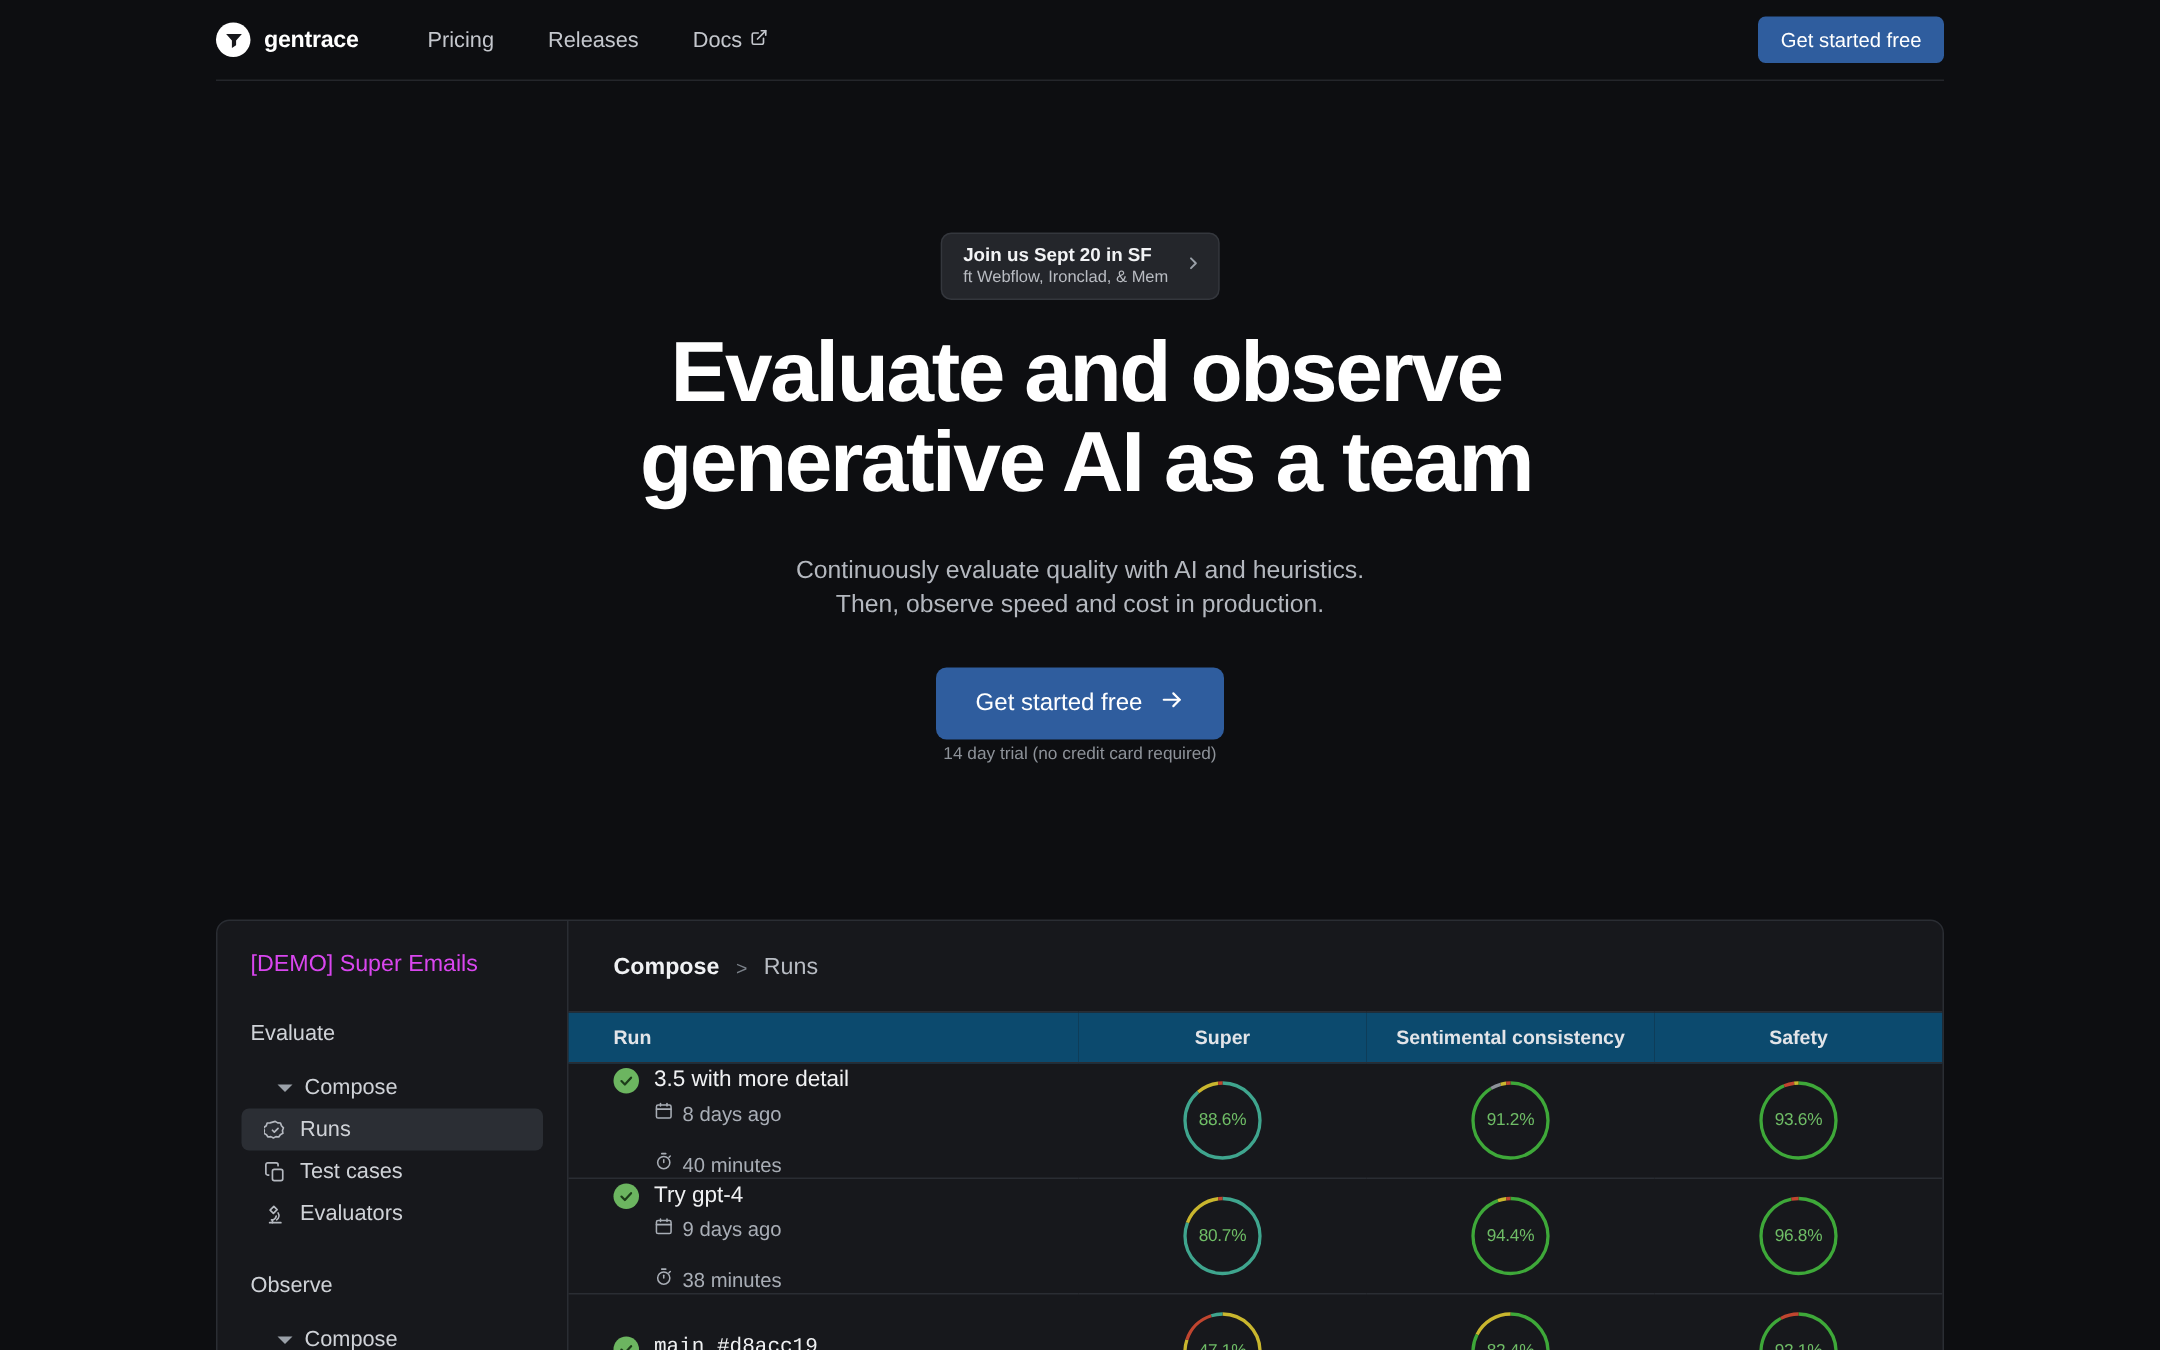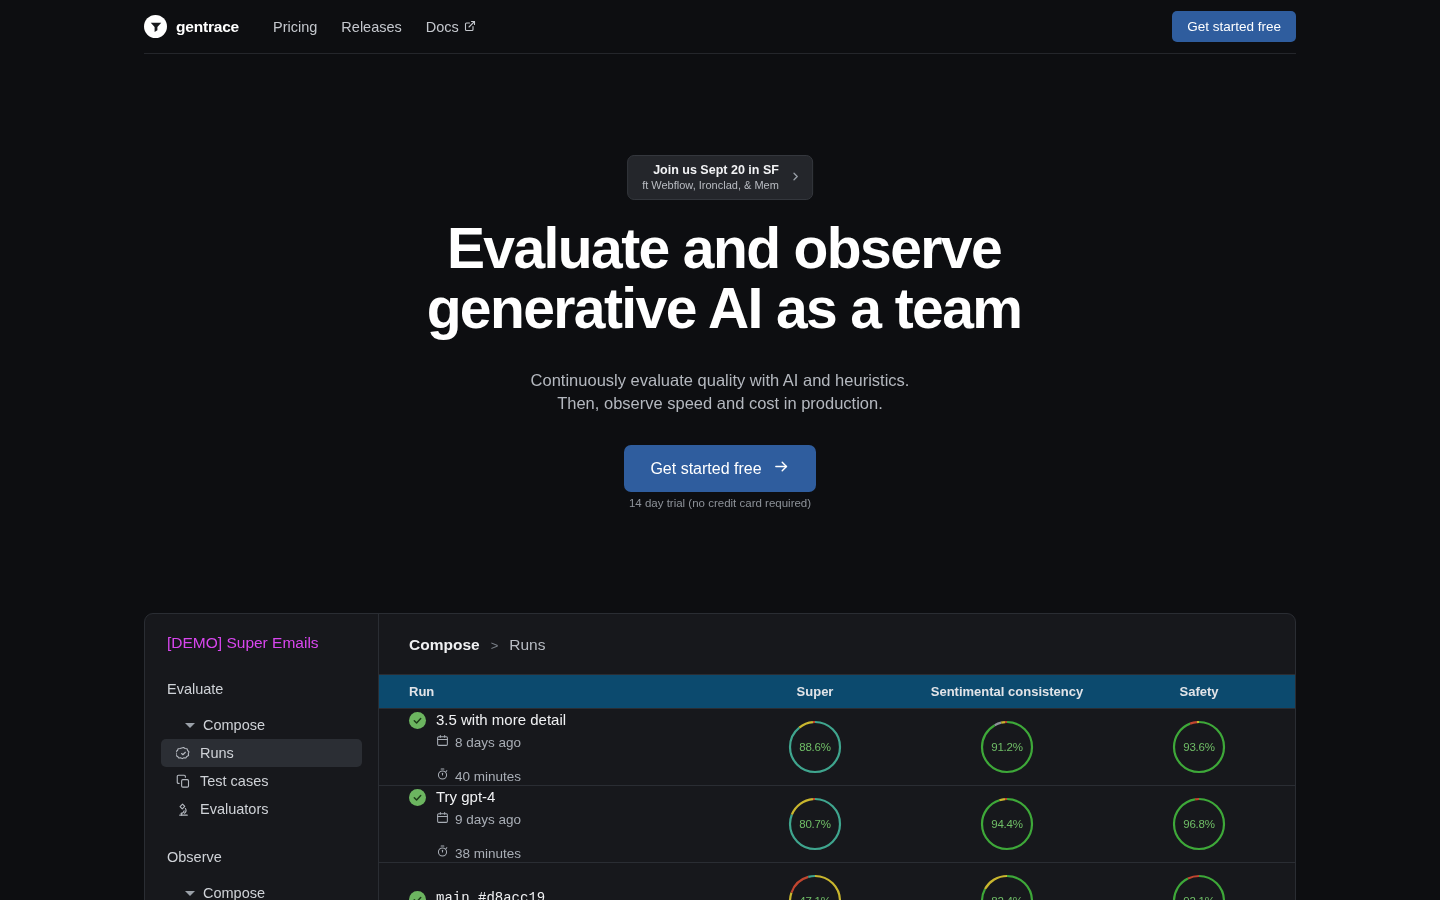--- a/index.html
+++ b/index.html
@@ -18,21 +18,21 @@
   .nav {
     position: absolute;
     left: 144px;
     top: 0;
     width: 1152px;
     height: 54px;
     display: flex;
     align-items: center;
     border-bottom: 1px solid #24262b;
   }
-  .nav-left { display: flex; align-items: center; gap: 0; }
+  .nav-left { display: flex; align-items: center; gap: 12px; }
   .logo-wrap { display: flex; align-items: center; gap: 9px; margin-right: 22px; }
   .logo-mark {
     width: 23px; height: 23px; border-radius: 50%;
     background: #ffffff;
     display: flex; align-items: center; justify-content: center;
   }
   .logo-text {
     font-size: 15.5px; font-weight: 700; color: #ffffff; letter-spacing: -0.2px;
   }
   .nav-link {
@@ -56,21 +56,21 @@
 
   .announce {
     position: absolute; left: 50%; top: 155px; transform: translateX(-50%);
     background: #24262b;
     border: 1px solid #34373d;
     border-radius: 7px;
     padding: 7px 10px 7px 14px;
     display: flex; align-items: center; gap: 10px;
     cursor: pointer;
   }
-  .announce-txt { text-align: right; }
+  .announce-txt { text-align: left; }
   .announce-t1 { font-size: 12.5px; font-weight: 700; color: #f2f3f5; line-height: 15px; }
   .announce-t2 { font-size: 11px; color: #b9bcc2; line-height: 14px; }
   .announce-chev { color: #9aa0a8; font-size: 16px; line-height: 1; }
 
   .headline {
     position: absolute; left: 4px; top: 218px; width: 1440px;
     font-size: 57px; font-weight: 700; line-height: 60px;
     letter-spacing: -1.6px; color: #ffffff;
   }
   .subhead {

